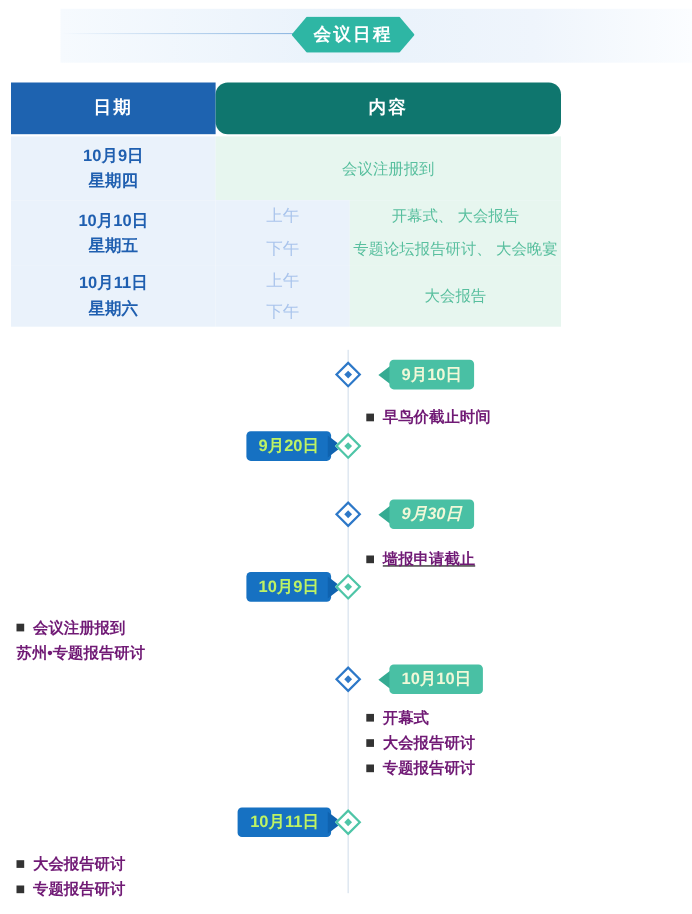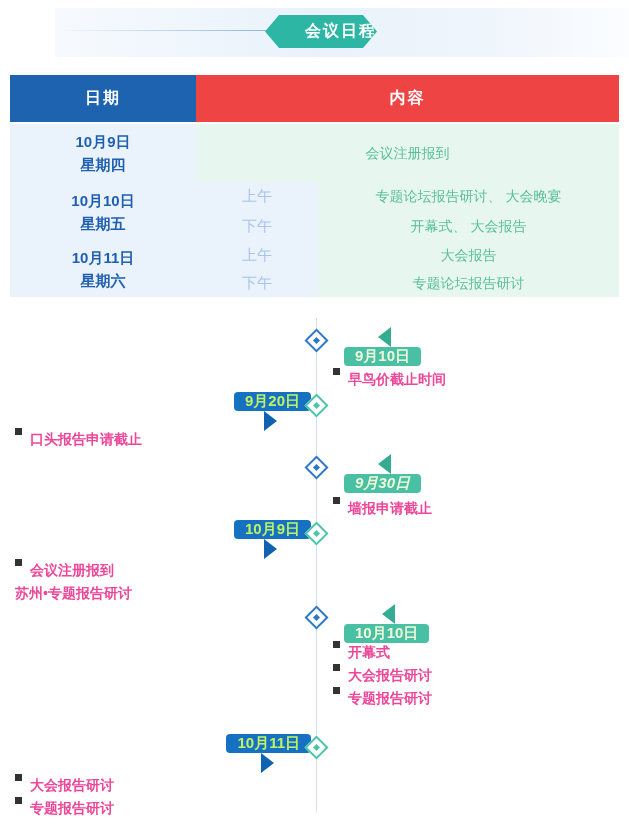--- a/index.html
+++ b/index.html
@@ -5,60 +5,60 @@
   html,body{margin:0;padding:0;background:#fff;}
   body{font-family:"Liberation Sans","DejaVu Sans",sans-serif;}
   .canvas{position:relative;width:629px;height:831px;background:#fff;overflow:hidden;}
 
   
   .top-band{position:absolute;left:55px;right:0;top:8px;height:49px;
     background:linear-gradient(90deg,#f6fafe 0%,#e9f2fb 45%,#eff5fc 75%,#fbfdff 100%);}
   .header-rule{position:absolute;left:55px;top:30px;width:212px;height:1px;
     background:linear-gradient(90deg,rgba(150,190,230,0),#8fb8e2);}
   .badge{position:absolute;left:265px;top:15px;width:112px;height:33px;
-    background:#2eb6a4;display:flex;align-items:center;justify-content:flex-end;
+    background:#2eb6a4;display:flex;align-items:center;justify-content:center;
     clip-path:polygon(14px 0,calc(100% - 14px) 0,100% 50%,calc(100% - 14px) 100%,14px 100%,0 50%);}
   .badge span{color:#fff;font-size:16px;font-weight:bold;letter-spacing:2px;}
 
   
-  .table{position:absolute;left:10px;top:75px;width:609px;}
+  .table{position:absolute;left:10px;top:75px;width:500px;}
   .thead{display:flex;height:47px;margin-bottom:2px;}
   .th{display:flex;align-items:center;justify-content:center;color:#fff;font-size:16px;font-weight:bold;letter-spacing:2px;}
   .th-date{width:186px;background:#1e63b0;}
   .th-time{width:122px;background:#7dade3;}
-  .th-content{flex:1;background:#ef4444;}
+  .th-content{flex:1;background:#0f766e;border-radius:11px;}
   .trow{display:flex;}
   .trow:nth-child(1){height:58px;}
   .trow:nth-child(2){height:59px;}
   .trow:nth-child(3){height:56px;}
   .td-date{width:186px;background:#eaf2fb;display:flex;flex-direction:column;justify-content:center;align-items:center;
     color:#1f5fb0;font-size:15px;font-weight:bold;line-height:23px;}
   .td-time{width:122px;background:#eaf2fb;display:flex;flex-direction:column;justify-content:space-around;align-items:center;
     color:#a9c4ec;font-size:15px;}
   .td-content{flex:1;background:#e7f6ef;display:flex;flex-direction:column;justify-content:space-around;align-items:center;
     color:#58bf9e;font-size:14px;}
   .content-block{text-align:center;line-height:23px;}
 
   
   .tl-line{position:absolute;left:316px;top:318px;width:1px;height:494px;background:#d3dfeb;}
   .dmd{position:absolute;width:13px;height:13px;border:2px solid;background:#fff;transform:rotate(45deg);
     display:flex;align-items:center;justify-content:center;}
   .dmd i{display:block;width:5px;height:5px;}
   .dmd-blue{border-color:#2d78c8;} .dmd-blue i{background:#2d78c8;}
   .dmd-teal{border-color:#4ec5a7;} .dmd-teal i{background:#4ec5a7;}
-  .tag{position:absolute;display:flex;align-items:center;height:27px;flex-direction:column;}
+  .tag{position:absolute;display:flex;align-items:center;height:27px;}
   .tag-rect{display:flex;align-items:center;justify-content:center;height:27px;padding:0 11px;
     border-radius:4px;font-size:15px;font-weight:bold;box-sizing:border-box;}
   .arrow{width:0;height:0;border-top:10px solid transparent;border-bottom:10px solid transparent;}
   .tag-teal .arrow{border-right:13px solid #35ab92;margin-right:-3px;}
   .tag-teal .tag-rect{background:#49c0a4;color:#f0f8d8;}
   .tag-blue .arrow{border-left:13px solid #0f63b0;margin-left:-3px;}
   .tag-blue .tag-rect{background:#1671c2;color:#bef264;}
   .tl-items{position:absolute;line-height:23px;}
-  .tl-item{display:flex;align-items:flex-start;color:#ec4899;font-size:14px;font-weight:bold;height:23px;}
+  .tl-item{display:flex;align-items:center;color:#701a75;font-size:14px;font-weight:bold;height:23px;}
   .tl-item .sq{display:inline-block;width:7px;height:7px;background:#333;margin-right:8px;flex:0 0 auto;}
 </style>
 </head>
 <body>
 
 <div class="canvas">
 
   <div class="top-band"></div>
   <div class="header-rule"></div>
   <div class="badge">
@@ -86,43 +86,40 @@
           <div class="td-date">
             <div>10月10日</div>
             <div>星期五</div>
           </div>
           <div class="td-time">
             <div>上午</div>
             <div>下午</div>
           </div>
           <div class="td-content">
             <div class="content-block">
+              <div>开幕式、 大会报告</div>
+            </div>
+            <div class="content-block">
               <div>专题论坛报告研讨、 大会晚宴</div>
-            </div>
-            <div class="content-block">
-              <div>开幕式、 大会报告</div>
             </div>
           </div>
         </div>
         <div class="trow">
           <div class="td-date">
             <div>10月11日</div>
             <div>星期六</div>
           </div>
           <div class="td-time">
             <div>上午</div>
             <div>下午</div>
           </div>
           <div class="td-content">
             <div class="content-block">
               <div>大会报告</div>
             </div>
-            <div class="content-block">
-              <div>专题论坛报告研讨</div>
-            </div>
           </div>
         </div>
       </div>
   </div>
 
   <div class="tl-line"></div>
 
   <span class="dmd dmd-blue" style="left:308px;top:332px;">
       <i></i>
     </span>
@@ -137,35 +134,29 @@
       </div>
     </div>
 
   <div class="tag tag-blue" style="right:318px;top:392px;">
     <span class="tag-rect">9月20日</span>
     <span class="arrow"></span>
   </div>
   <span class="dmd dmd-teal" style="left:308px;top:397px;">
       <i></i>
     </span>
-  <div class="tl-items" style="left:15px;top:428px;">
-      <div class="tl-item">
-        <span class="sq"></span>
-        <span>口头报告申请截止</span>
-      </div>
-    </div>
 
   <span class="dmd dmd-blue" style="left:308px;top:459px;">
       <i></i>
     </span>
   <div class="tag tag-teal" style="left:344px;top:454px;font-style:italic;">
     <span class="arrow"></span>
     <span class="tag-rect">9月30日</span>
   </div>
-  <div class="tl-items" style="left:333px;top:497px;">
+  <div class="tl-items" style="left:333px;top:497px;text-decoration:underline;">
       <div class="tl-item">
         <span class="sq"></span>
         <span>墙报申请截止</span>
       </div>
     </div>
 
   <div class="tag tag-blue" style="right:318px;top:520px;">
     <span class="tag-rect">10月9日</span>
     <span class="arrow"></span>
   </div>

